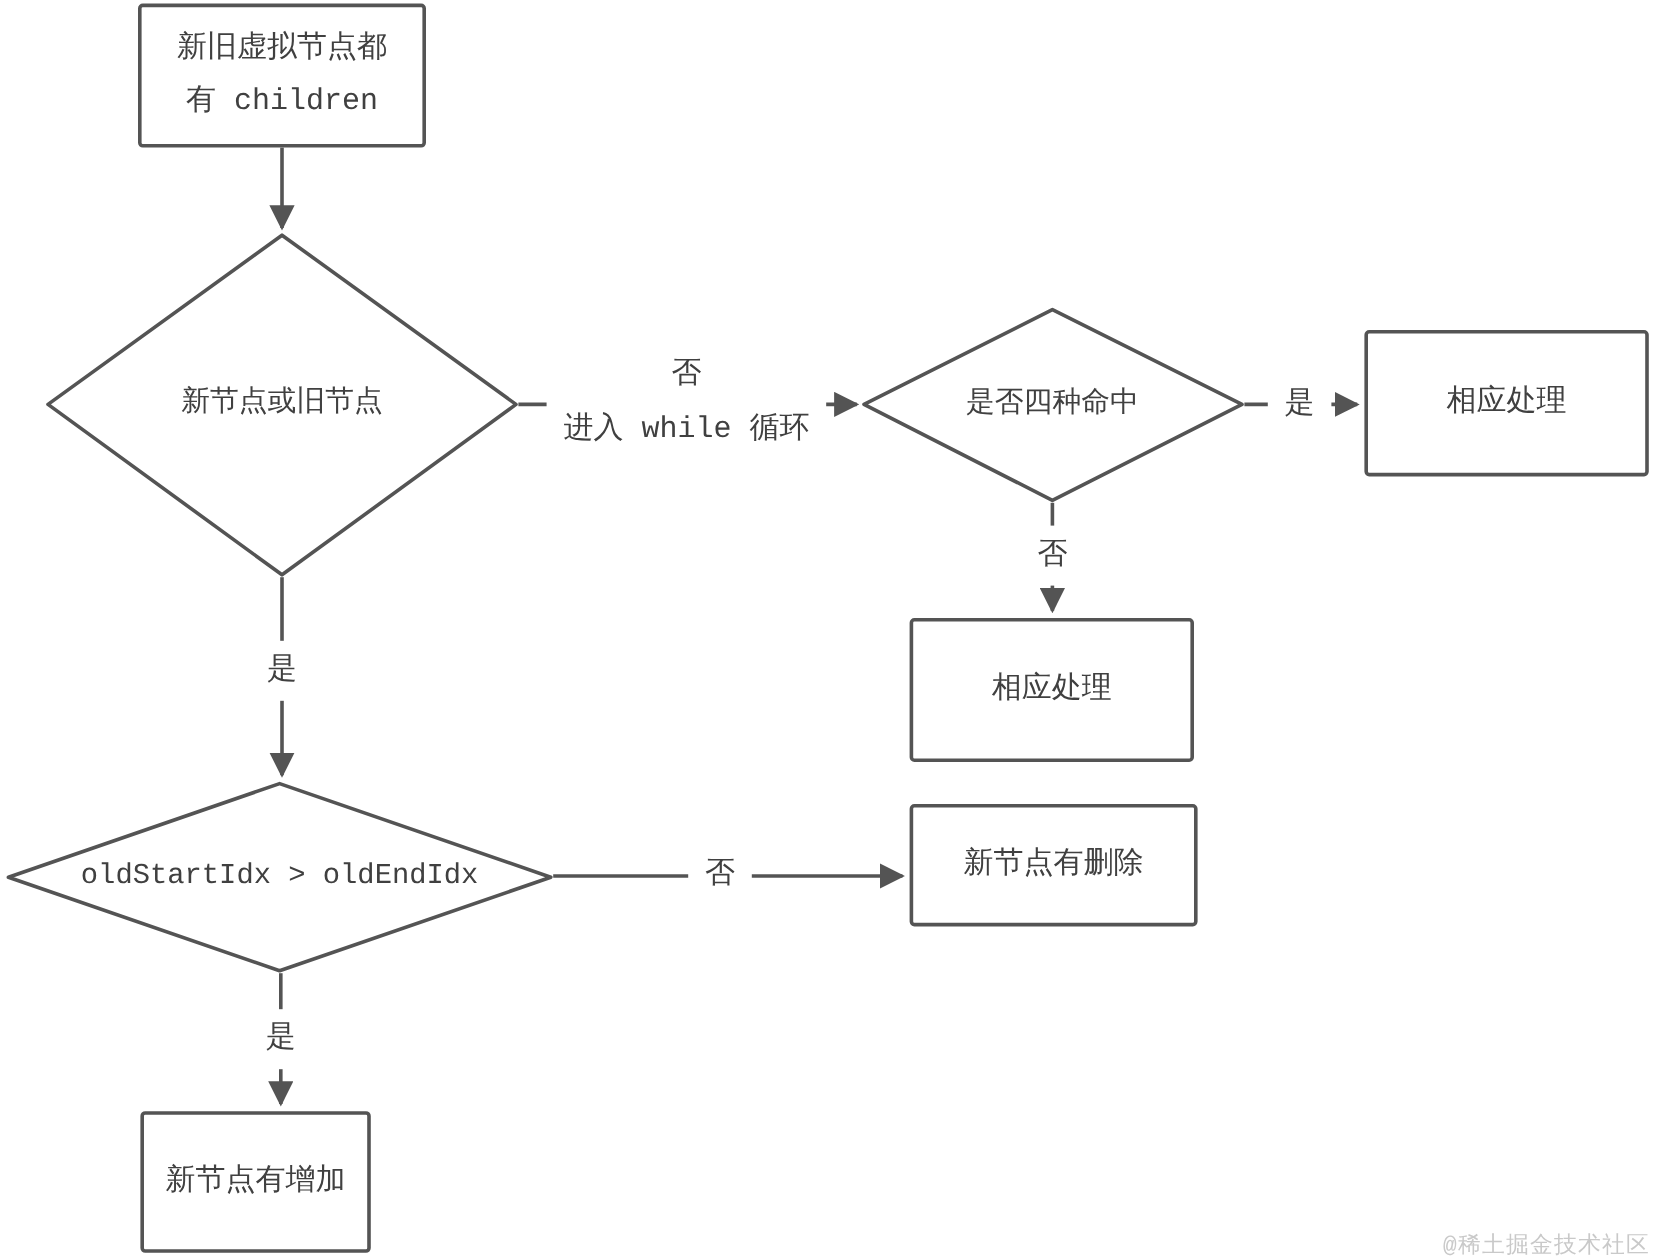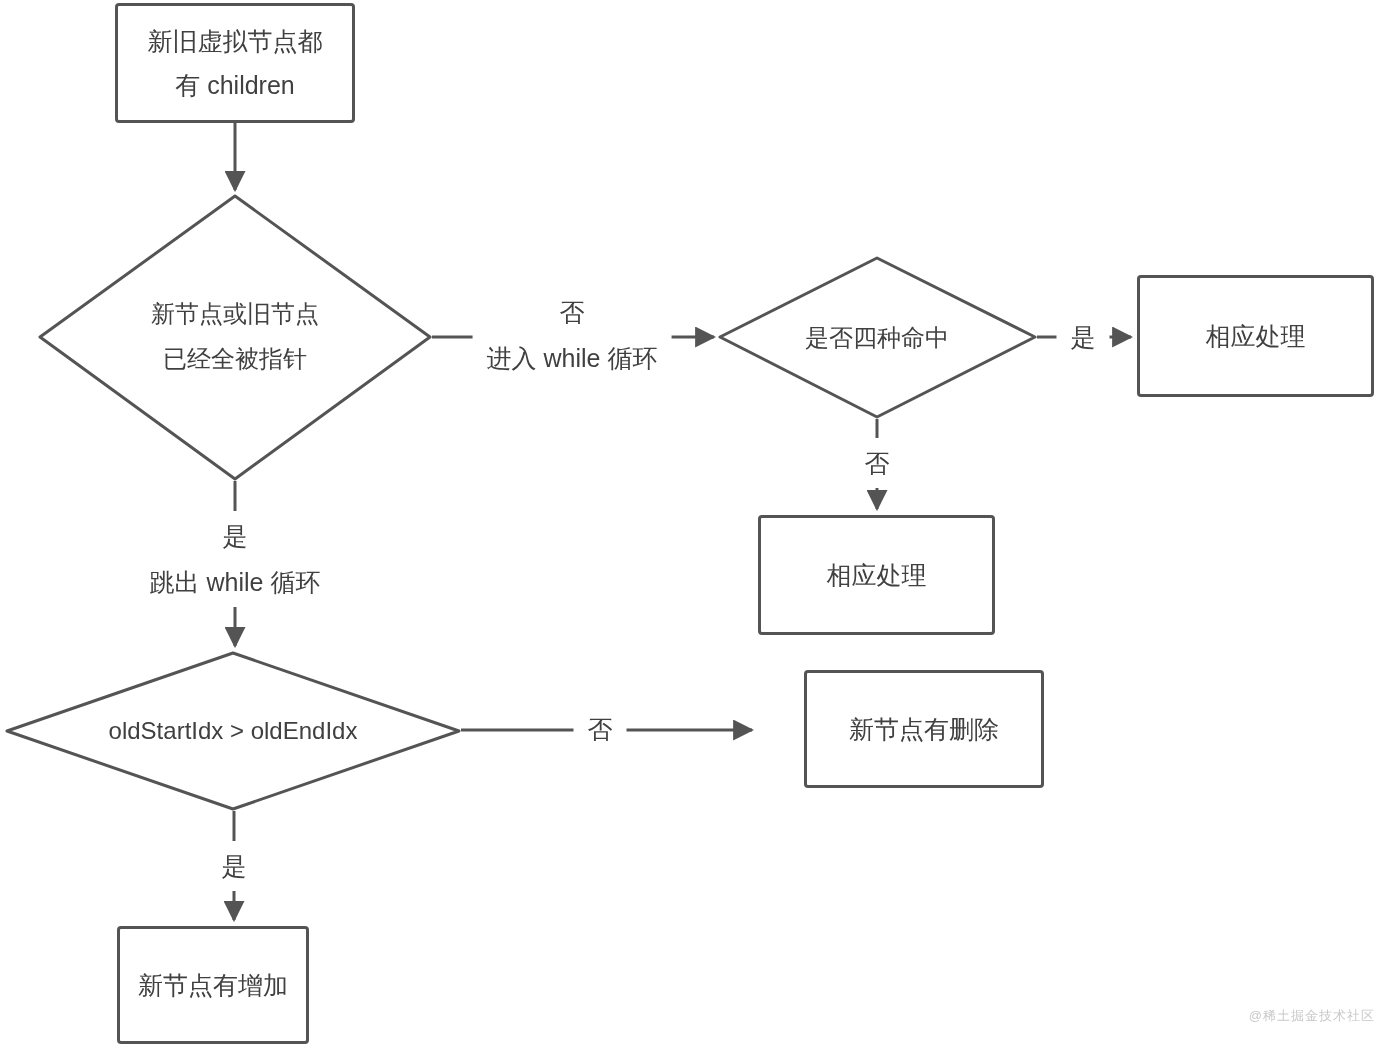--- a/index.html
+++ b/index.html
@@ -6,21 +6,21 @@
     --stroke:#545454;
     --text:#404040;
     --watermark:#c9c9c9;
     --bg:#ffffff;
   }
   html,body{margin:0;padding:0;background:var(--bg);}
   .canvas{
     position:relative;
     width:1381px;height:1050px;
     background:var(--bg);
-    font-family:Liberation Sans, sans-serif;
+    font-family:Liberation Mono, monospace;
     color:var(--text);
     overflow:hidden;
   }
   .canvas svg{position:absolute;left:0;top:0;}
   .rect-node{
     position:absolute;
     box-sizing:border-box;
     border:3px solid var(--stroke);
     border-radius:4px;
     background:#fff;
@@ -47,22 +47,22 @@
     background:#fff;
     padding:2px 14px;
     font-size:25px;
     line-height:46px;
     text-align:center;
     white-space:nowrap;
   }
   .watermark{
     position:absolute;
     right:6px;
-    bottom:25px;
-    font-size:13px;
+    bottom:0;
+    font-size:19px;
     color:var(--watermark);
     letter-spacing:1px;
     margin-left:36px;
   }
 </style>
 </head>
 <body>
 
 <div class="canvas">
 
@@ -92,49 +92,47 @@
   </div>
 
   <div class="rect-node" style="left:1137px;top:275px;width:237px;height:122px">
     <div>相应处理</div>
   </div>
 
   <div class="rect-node" style="left:758px;top:515px;width:237px;height:120px">
     <div>相应处理</div>
   </div>
 
-  <div class="rect-node" style="left:804px;top:670px;width:240px;height:118px">
+  <div class="rect-node" style="left:758px;top:670px;width:240px;height:102px">
     <div>新节点有删除</div>
   </div>
 
   <div class="rect-node" style="left:117px;top:926px;width:192px;height:118px">
     <div>新节点有增加</div>
   </div>
 
   <div class="diamond-label" style="left:235px;top:336px">
     <div>新节点或旧节点</div>
-    <div>已经全被指针</div>
   </div>
 
   <div class="diamond-label" style="left:233px;top:730px">oldStartIdx &gt; oldEndIdx</div>
 
   <div class="diamond-label" style="left:877px;top:337px">是否四种命中</div>
 
   <div class="edge-label" style="left:572px;top:335px">
     <div>否</div>
     <div>进入 while 循环</div>
   </div>
 
   <div class="edge-label" style="left:1083px;top:337px">是</div>
 
   <div class="edge-label" style="left:877px;top:463px">否</div>
 
   <div class="edge-label" style="left:235px;top:559px">
     <div>是</div>
-    <div>跳出 while 循环</div>
   </div>
 
   <div class="edge-label" style="left:600px;top:729px">否</div>
 
   <div class="edge-label" style="left:234px;top:866px">是</div>
 
   <div class="watermark">@稀土掘金技术社区</div>
 
 </div>
 

